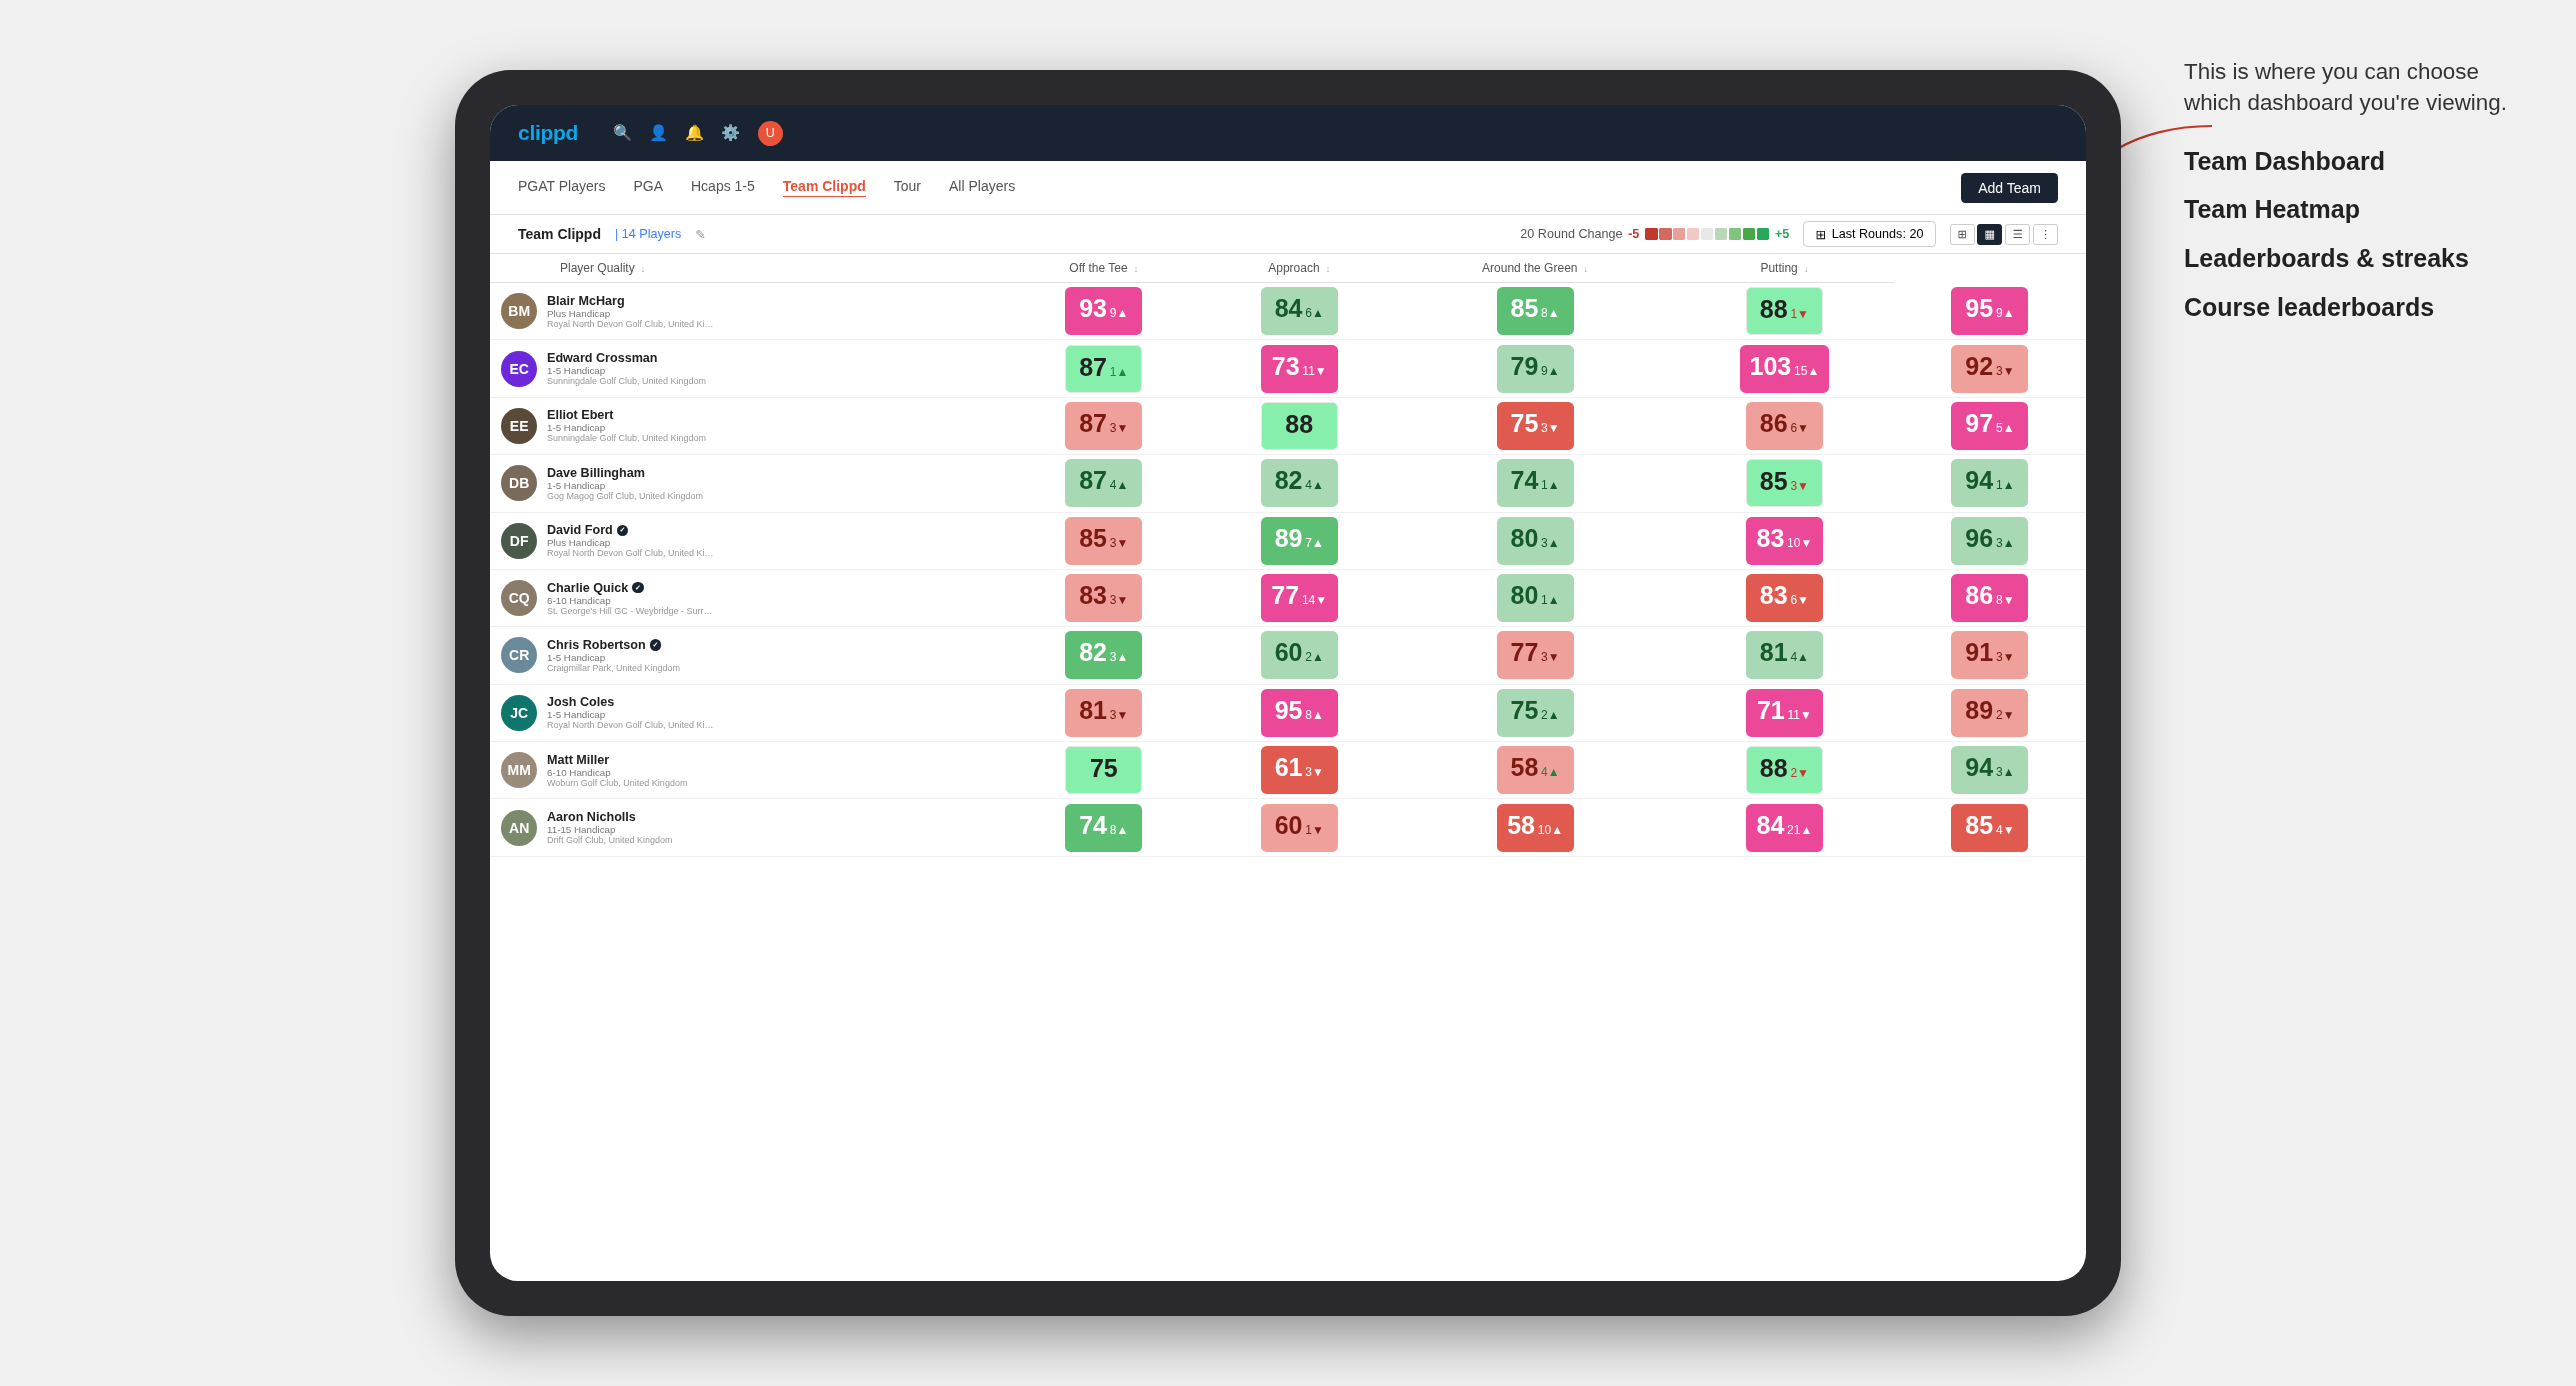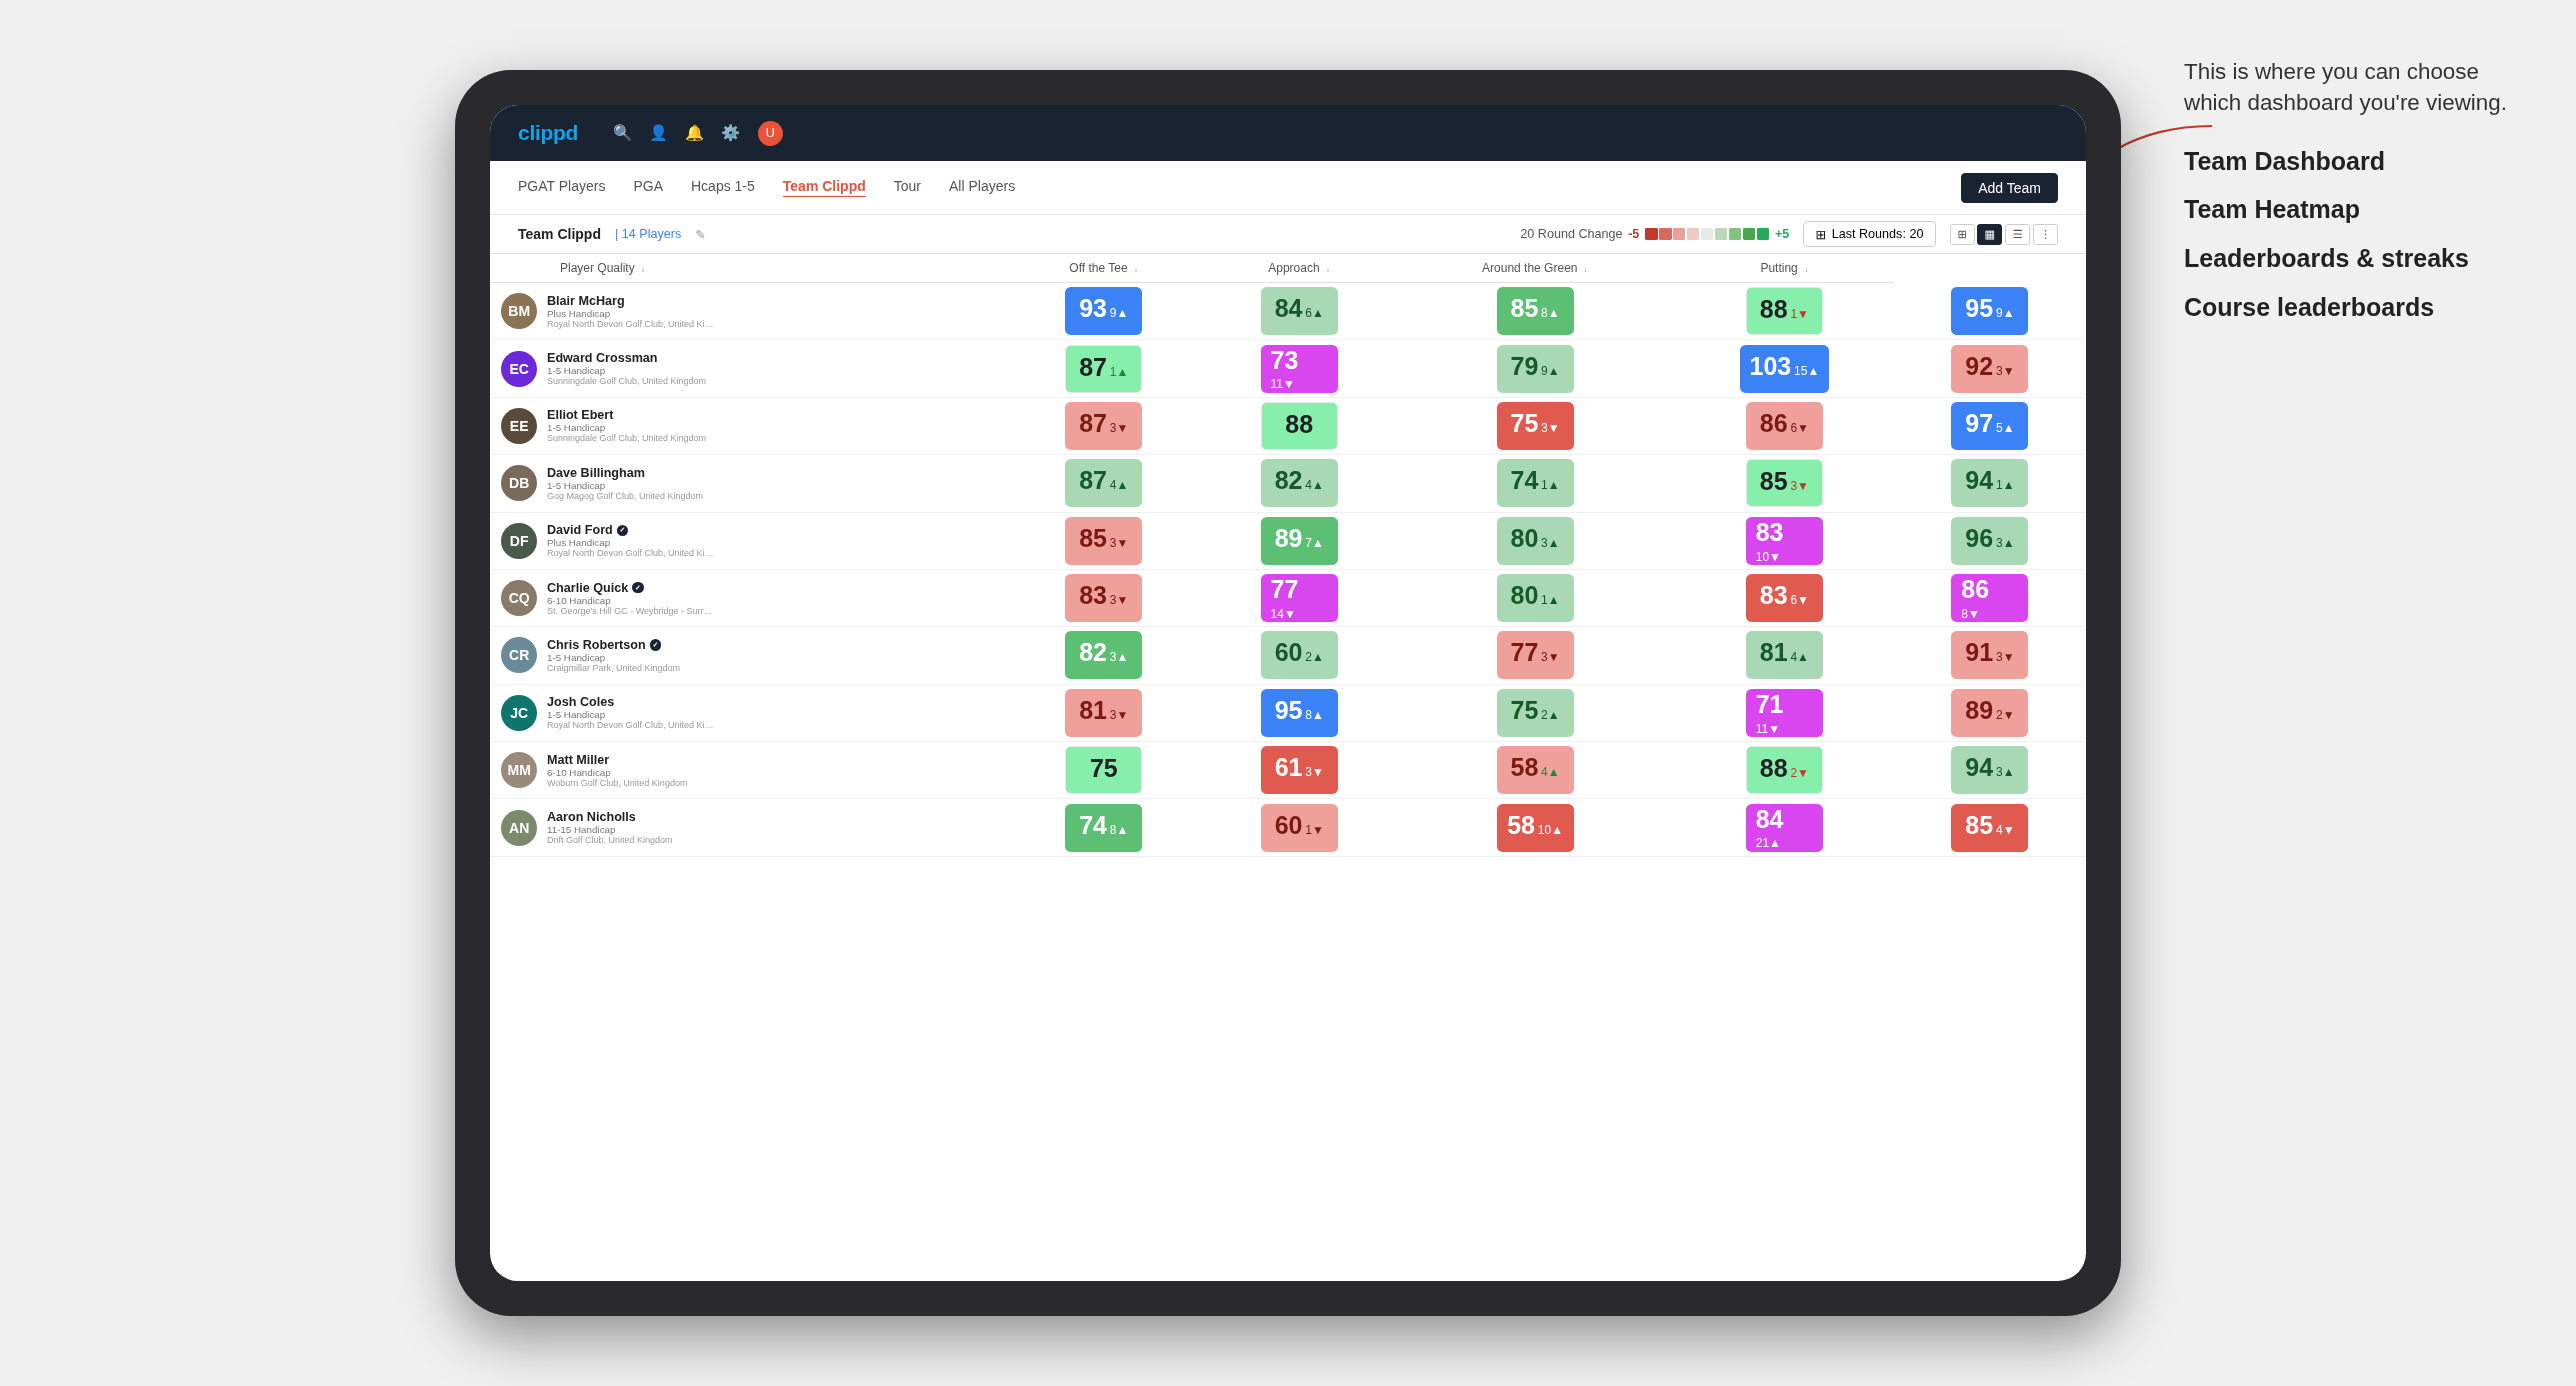--- a/index.html
+++ b/index.html
@@ -307,27 +307,27 @@
       font-size: 12px;
       font-weight: 500;
       display: flex;
       align-items: center;
       gap: 0.7px;
     }
     .delta-up { color: #1a8a3a; }
     .delta-down { color: #c0392b; }
 
     
-    .c-green-dark  { background: #3b82f6; }
+    .c-green-dark  { background: #ec4899; }
     .c-green-mid   { background: #5cbf74; }
     .c-green-light { background: #a8d8b4; }
     .c-white       { background: #86efac; border: 0.7px solid #e8e8e8; }
     .c-red-light   { background: #f0a09a; }
     .c-red-mid     { background: #e05a50; }
-    .c-red-dark    { background: #d946ef; flex-direction: column; }
+    .c-red-dark    { background: #ec4899; }
 
     .c-green-dark .score-num,
     .c-green-dark .score-delta { color: #fff; }
     .c-green-mid .score-num,
     .c-green-mid .score-delta { color: #fff; }
     .c-red-mid .score-num,
     .c-red-mid .score-delta { color: #fff; }
     .c-red-dark .score-num,
     .c-red-dark .score-delta { color: #fff; }
 

